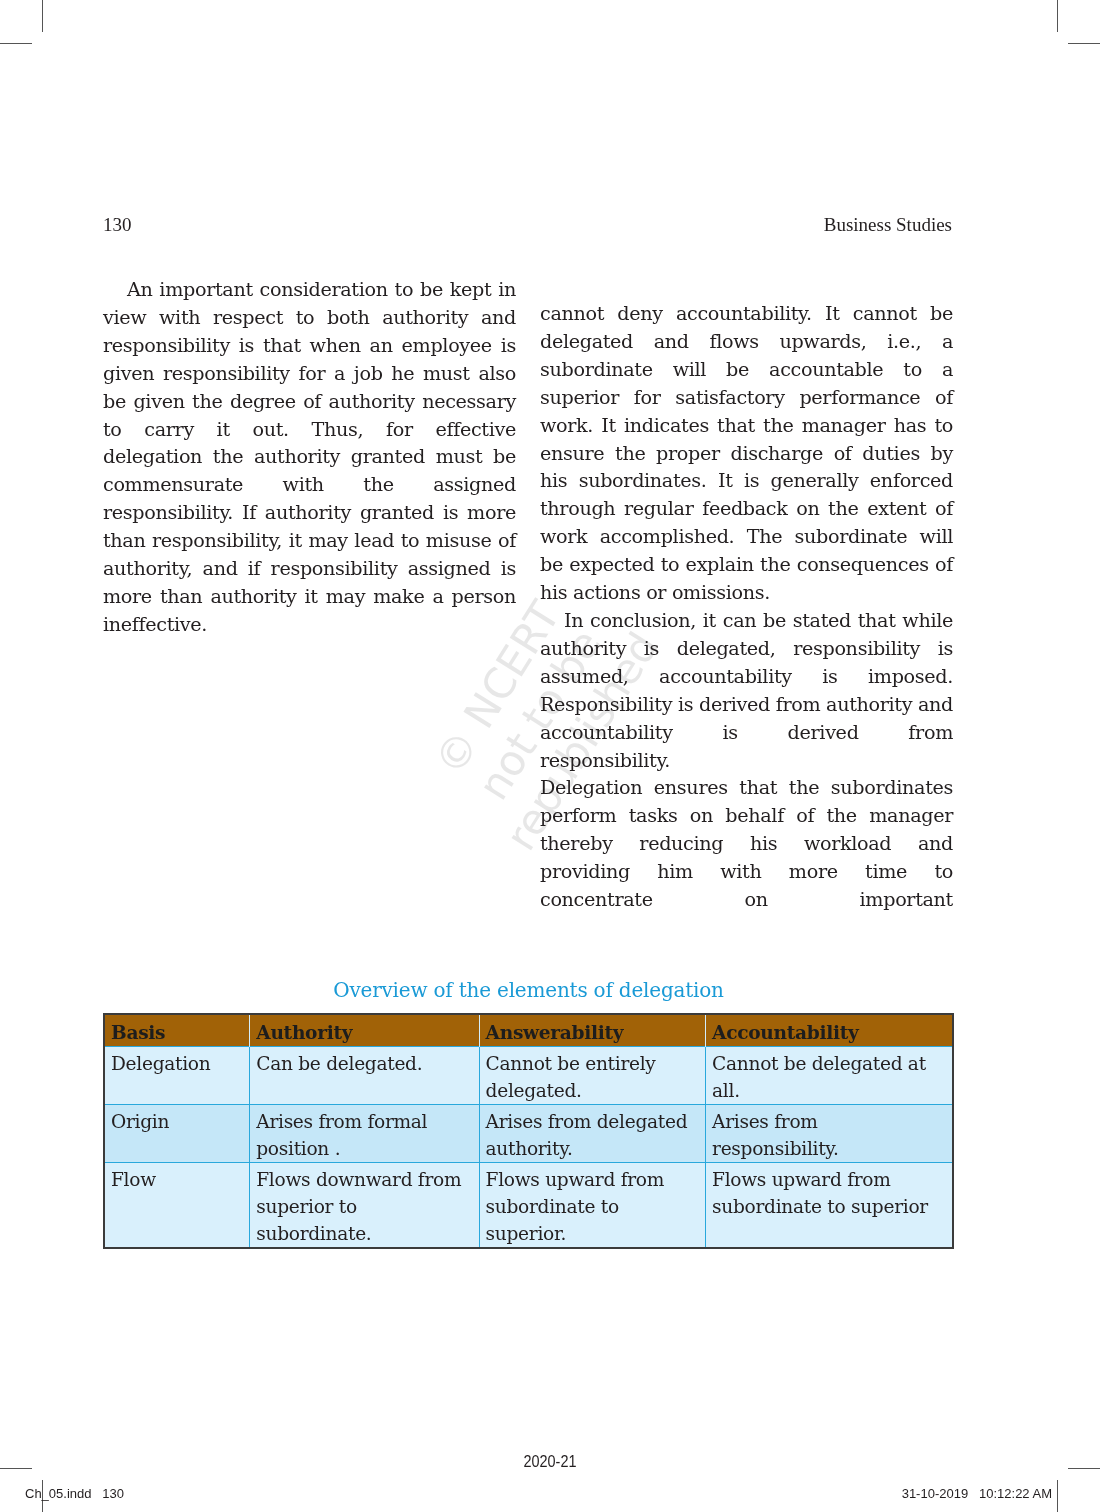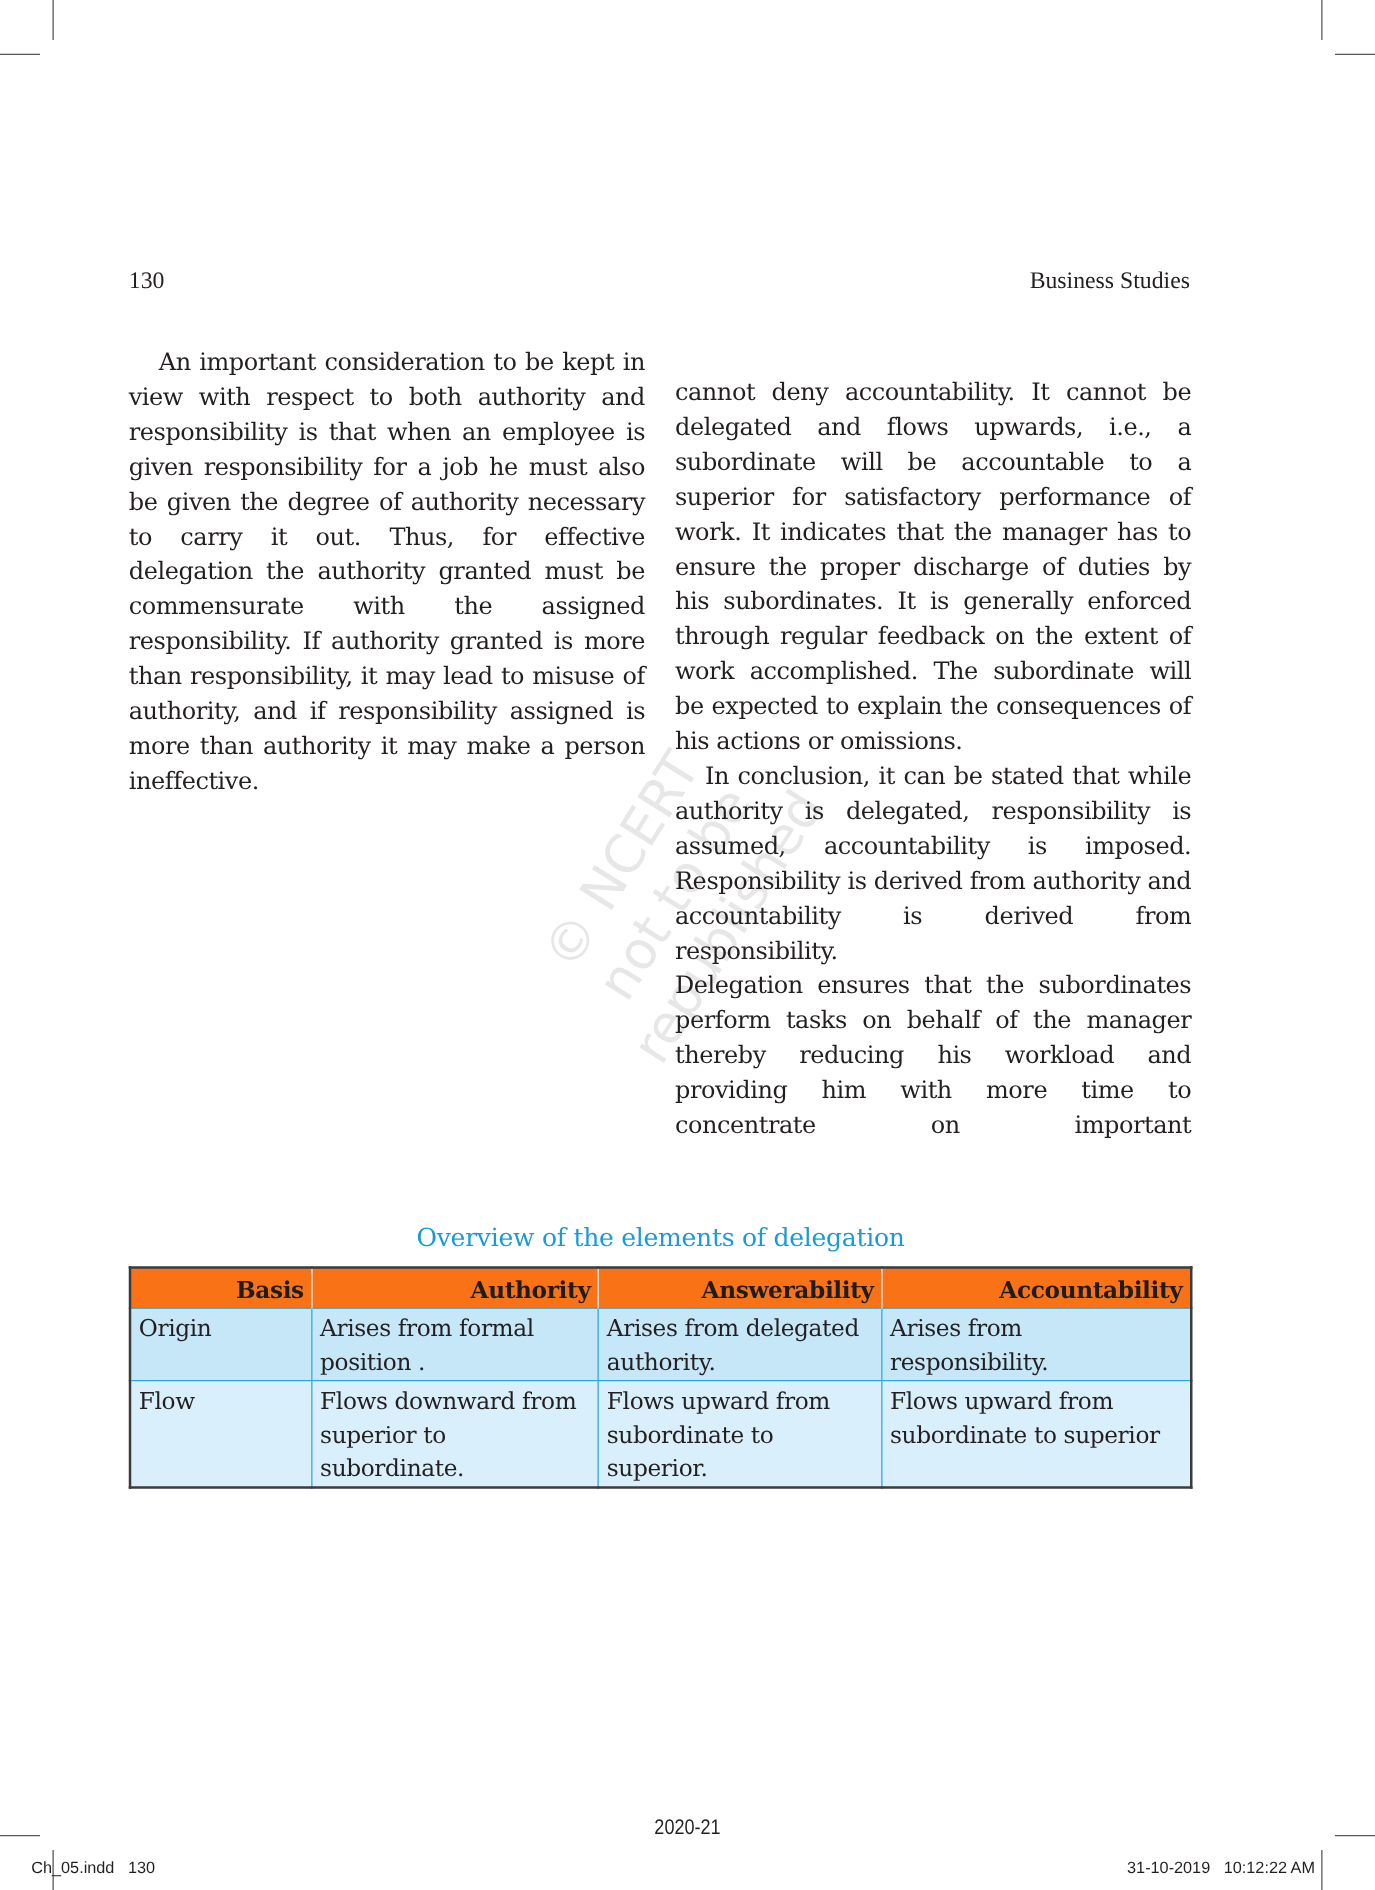--- a/index.html
+++ b/index.html
@@ -23,21 +23,21 @@
   .list-item .marker { position: absolute; left: 4px; top: 0; }
   .list-item .term { font-weight: bold; font-style: italic; }
 
   .section-heading { margin: 10px 0 2px 0; color: #1a9ad6; font-family: "DejaVu Serif", serif; font-weight: bold; font-variant: small-caps; font-size: 27px; line-height: 32px; letter-spacing: 0.2px; white-space: nowrap; }
 
   .watermark { position: absolute; left: 330px; top: 640px; width: 420px; transform: rotate(-58deg); transform-origin: center; color: rgba(160,160,160,0.25); font-family: "DejaVu Sans", sans-serif; font-size: 42px; line-height: 50px; text-align: center; pointer-events: none; }
 
   #table-caption { position: absolute; top: 978px; left: 103px; width: 851px; text-align: center; color: #1a9ad6; font-family: "DejaVu Serif", serif; font-weight: normal; font-size: 20px; letter-spacing: -0.2px; }
 
   #delegation-table { position: absolute; top: 1013px; left: 103px; width: 851px; border-collapse: collapse; font-family: "DejaVu Serif", serif; font-size: 18.6px; line-height: 27px; letter-spacing: -0.3px; border: 2px solid #3b3b3b; border-top-width: 2px; }
-  #delegation-table th { background: #f97316; color: #1d1d1d; font-weight: bold; padding: 3px 6px 0 6px; height: 28px; text-align: right; border-left: 1px solid #d4eefb; }
+  #delegation-table th { background: #a16207; color: #1d1d1d; font-weight: bold; padding: 3px 6px 0 6px; height: 28px; text-align: left; border-left: 1px solid #d4eefb; }
   #delegation-table th:first-child { border-left: none; }
   #delegation-table td { vertical-align: top; padding: 3px 6px 0 6px; border: 1px solid #29a8dc; }
   #delegation-table tr.odd td { background: #c5e7f8; }
   #delegation-table tr.even td { background: #d9f0fc; }
   #delegation-table col.c1 { width: 146px; }
   #delegation-table col.c2 { width: 230px; }
   #delegation-table col.c3 { width: 227px; }
   #delegation-table col.c4 { width: 248px; }
 
   #year-footer { position: absolute; top: 1452px; left: 0; width: 1100px; text-align: center; font-family: "Liberation Sans", sans-serif; font-size: 17px; transform: scaleX(0.85); }
@@ -85,20 +85,26 @@
     </colgroup>
   <thead>
     <tr>
       <th>Basis</th>
       <th>Authority</th>
       <th>Answerability</th>
       <th>Accountability</th>
     </tr>
   </thead>
   <tbody>
+    <tr class="even" style="height:58px;">
+      <td>Delegation</td>
+      <td>Can be delegated.</td>
+      <td>Cannot be entirely delegated.</td>
+      <td>Cannot be delegated at all.</td>
+    </tr>
     <tr class="odd" style="height:58px;">
       <td>Origin</td>
       <td>Arises from formal position .</td>
       <td>Arises from delegated authority.</td>
       <td>Arises from responsibility.</td>
     </tr>
     <tr class="even" style="height:85px;">
       <td>Flow</td>
       <td>Flows downward from superior to subordinate.</td>
       <td>Flows upward from subordinate to superior.</td>

